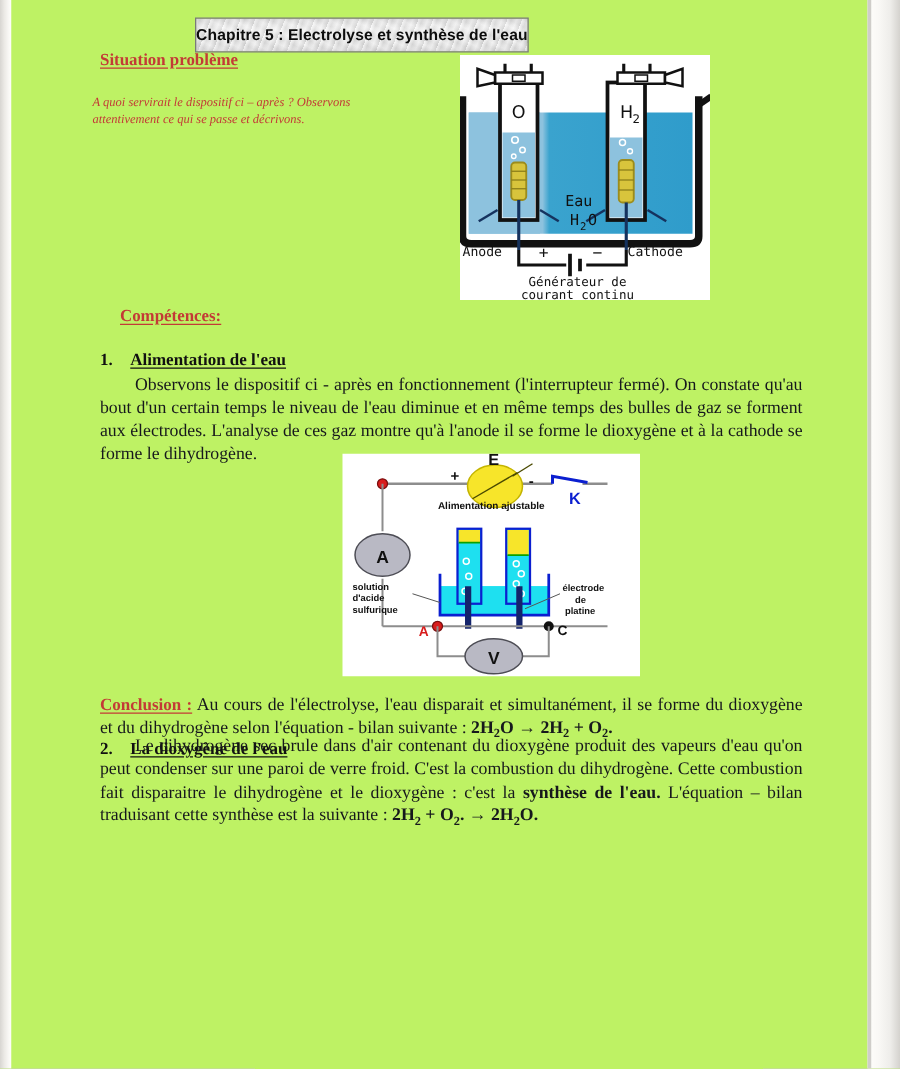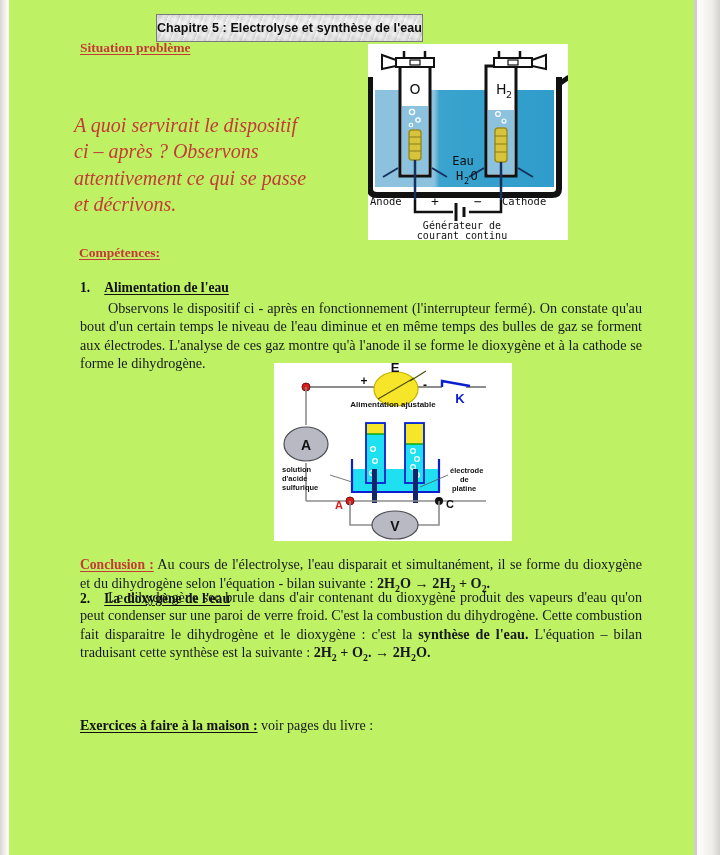--- a/index.html
+++ b/index.html
@@ -60,43 +60,42 @@
     color: #c33a36;
     font-family: "Liberation Serif", serif;
     font-weight: bold;
     font-size: 13.5px;
     text-decoration: underline;
     text-underline-offset: 2px;
   }
   .italic-red {
     color: #c33a36;
     font-style: italic;
-    font-size: 20px;
+    font-size: 10px;
     line-height: 1.32;
-    margin-top: 36px;
   }
   .body-text {
     font-size: 14.2px;
     color: #16181c;
     line-height: 1.30;
     text-align: justify;
   }
   .num-head {
     font-size: 13.6px; font-weight: bold; color: #111;
   }
   .num-head .u { text-decoration: underline; text-underline-offset: 2px; }
   .bullet-item {
     font-style: italic; font-size: 14px; color: #16181c;
   }
   sub { font-size: 0.70em; }
 
   #situation-heading { position: absolute; left: 80px; top: 40px; }
   #situation-para { position: absolute; left: 74px; top: 76px; width: 240px; }
 
-  #competences-heading { position: absolute; left: 79px; top: 245px; }
+  #competences-heading { position: absolute; left: 96px; top: 245px; }
   #competences-list {
     position: absolute; left: 113px; top: 262px; width: 420px;
     margin: 0; padding: 0; list-style: none;
   }
   #competences-list li::before { content: "\2022"; margin-right: 7px; font-style: normal; }
 
   #sec1-head { position: absolute; left: 80px; top: 280px; display: flex; gap: 14px; }
   #sec1-para { position: absolute; left: 80px; top: 299px; width: 562px; text-indent: 28px; }
 
   #conclusion-block { position: absolute; left: 80px; top: 555px; width: 562px; }
@@ -315,17 +314,14 @@
 
   <div id="sec2-head" class="num-head">
     <span>2.</span>
     <span class="u">La dioxygène de l'eau</span>
   </div>
 
   <div id="sec2-para" class="body-text">
     <span>Le dihydrogène sec brule dans d'air contenant du dioxygène  produit des vapeurs d'eau qu'on peut condenser sur une paroi de verre froid. C'est la combustion du dihydrogène. Cette combustion fait disparaitre le dihydrogène et le dioxygène : c'est la </span><span style="font-weight:bold">synthèse de l'eau.</span><span> L'équation – bilan traduisant cette synthèse est la suivante : </span><span class="eq">2H<sub>2</sub> + O<sub>2</sub>. → 2H<sub>2</sub>O.</span>
   </div>
 
-  <div id="exercices-block">
-    <span id="exercices-label">Exercices à faire à la maison :</span><span> voir pages du livre :</span>
-  </div>
 
 </div>
 
 </body></html>

